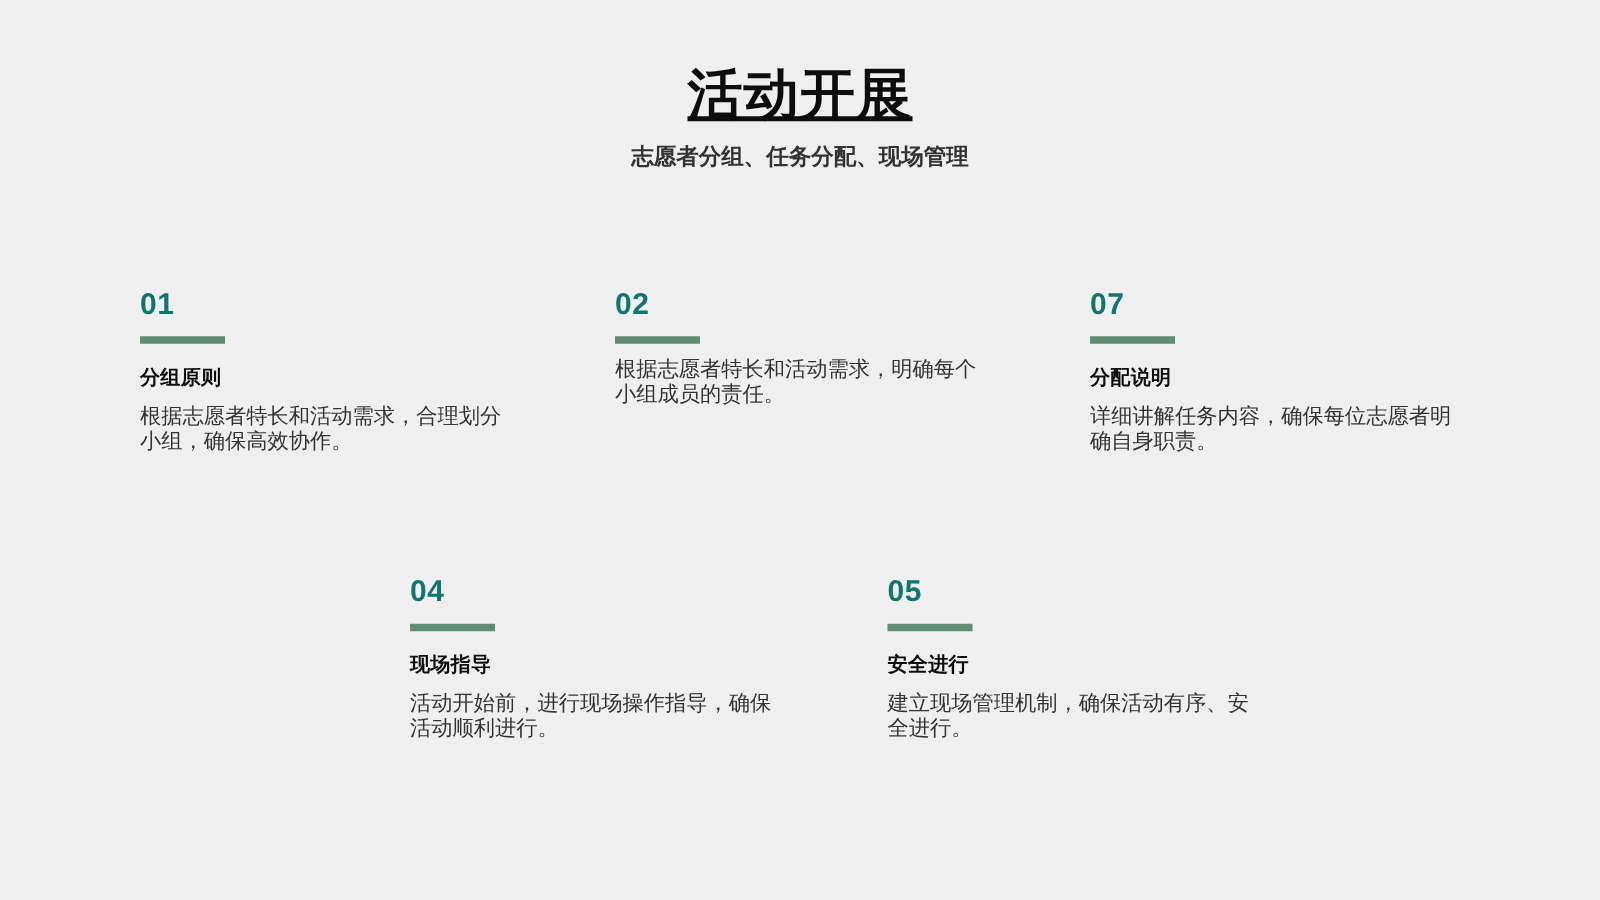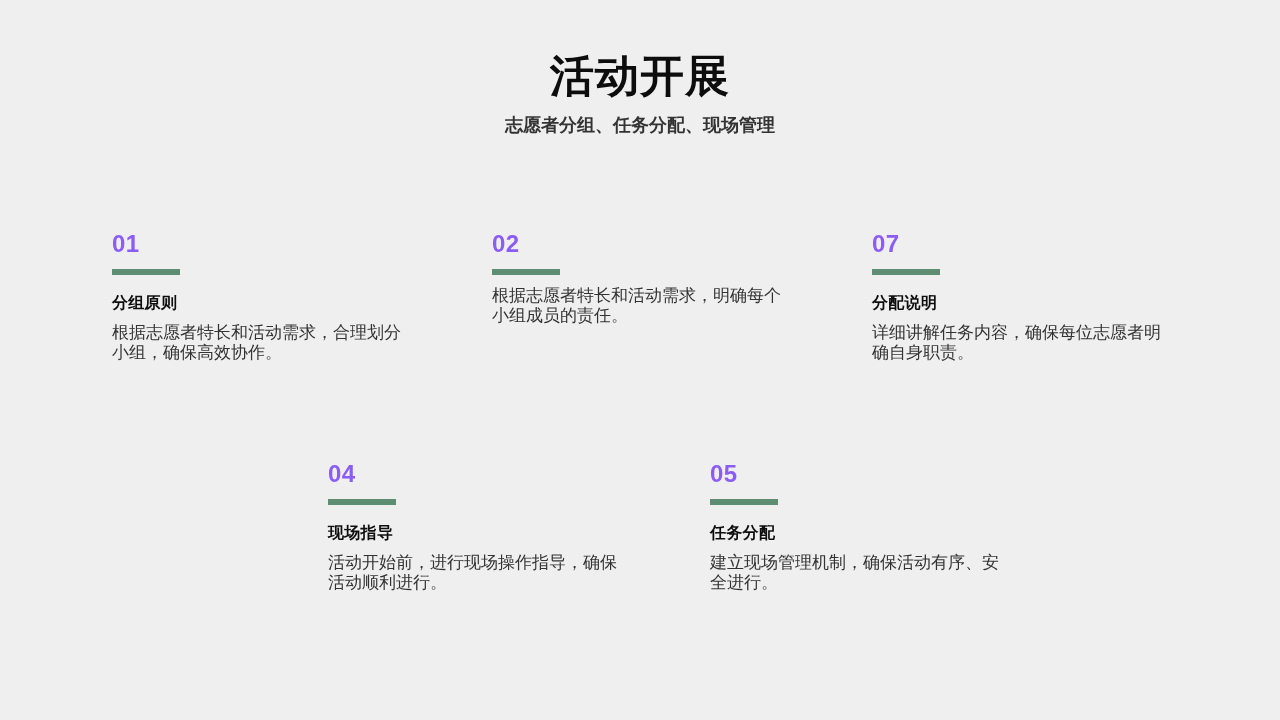--- a/index.html
+++ b/index.html
@@ -30,20 +30,21 @@
     width: 1280px;
     text-align: center;
   }
   .slide-title {
     margin: 0;
     font-size: 44px;
     font-weight: bold;
     line-height: 1.08;
     letter-spacing: 1px;
     color: #0d0d0d;
+    text-decoration: underline;
   }
   .slide-subtitle {
     margin: 14px 0 0 0;
     font-size: 18px;
     font-weight: bold;
     line-height: 1.3;
     color: #333333;
   }
 
   
@@ -64,21 +65,21 @@
 
   .card {
     box-sizing: border-box;
     padding-right: 80px;
   }
 
   .card-number {
     font-size: 24px;
     font-weight: bold;
     line-height: 1;
-    color: #8b5cf6;
+    color: #0f766e;
     letter-spacing: 0.5px;
   }
 
   .card-bar {
     width: 68px;
     height: 6px;
     background: #5e8d72;
     margin-top: 13px;
   }
 
@@ -139,19 +140,19 @@
     <div class="card">
       <div class="card-number">04</div>
       <div class="card-bar"></div>
       <div class="card-heading">现场指导</div>
       <div class="card-desc">活动开始前，进行现场操作指导，确保活动顺利进行。</div>
     </div>
 
     <div class="card">
       <div class="card-number">05</div>
       <div class="card-bar"></div>
-      <div class="card-heading">任务分配</div>
+      <div class="card-heading">安全进行</div>
       <div class="card-desc">建立现场管理机制，确保活动有序、安全进行。</div>
     </div>
 
   </div>
 
 </div>
 
 </body></html>

